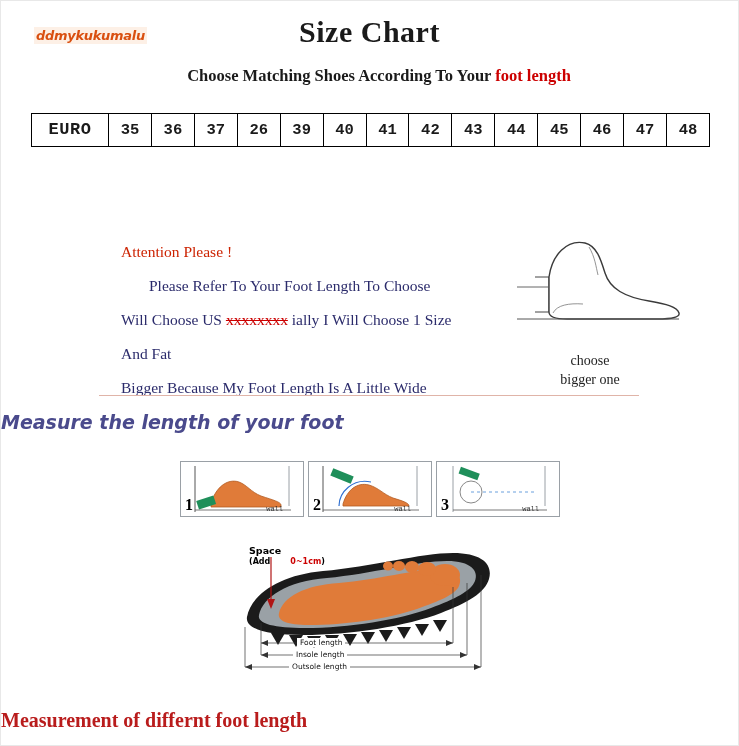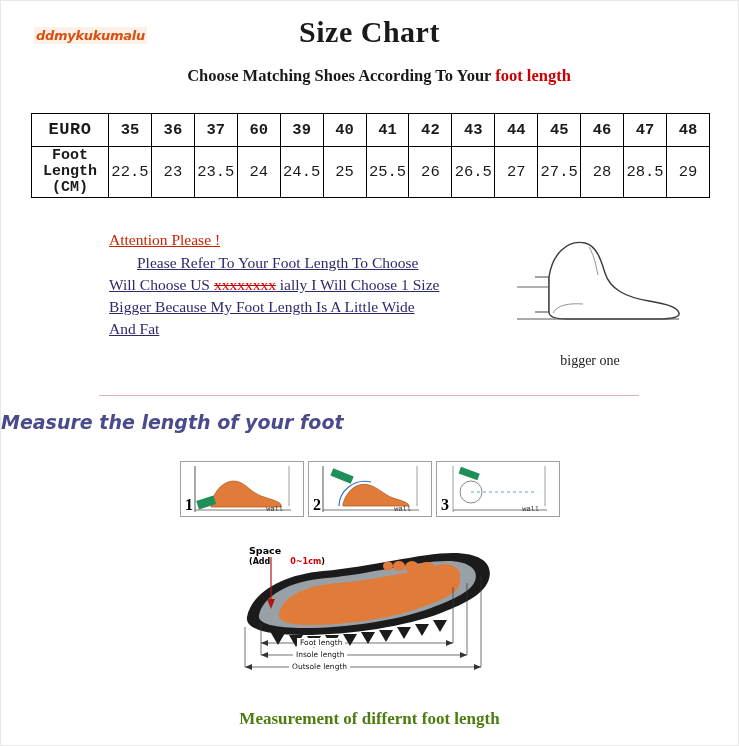--- a/index.html
+++ b/index.html
@@ -106,23 +106,22 @@
     font-family: "Liberation Serif", serif;
     font-size: 15.5px;
     line-height: 1.42;
     color: #2b2b6b;
   }
   .attention .att-title {
     color: #cc2200;
     margin-bottom: 1px;
   }
   .attention p {
-    margin: 0;
+    margin: 12px;
     text-align: justify;
-    text-decoration: underline;
   }
   .attention .body {
     text-indent: 28px;
   }
   .attention .strike {
     color: #cc0000;
     text-decoration: line-through;
   }
   .choose-bigger {
     position: absolute;
@@ -229,25 +228,24 @@
   }
   .space-label .red {
     color: #cc0000;
     padding-left: 20px;
   }
   .meas-caption {
     position: absolute;
     left: 0;
     right: 0;
     top: 708px;
-    text-align: center;
-    font-family: "Liberation Serif", serif;
-    font-weight: bold;
-    font-size: 17px;
-    color: #4d7c0f;
+    font-family: "Liberation Serif", serif;
+    font-weight: bold;
+    font-size: 20px;
+    color: #b91c1c;
   }
   .dim-label {
     position: absolute;
     font-family: "DejaVu Sans", sans-serif;
     font-size: 7.5px;
     color: #111;
     background: #fff;
     padding: 0 3px;
   }
 </style>
@@ -264,76 +262,56 @@
     <span>Choose Matching Shoes According To Your </span><span class="hl">foot length</span>
   </div>
 
   <table class="size-table">
     <tbody>
       <tr class="row-euro">
         <td class="head">EURO</td>
         <td>35</td>
         <td>36</td>
         <td>37</td>
-        <td>60</td>
+        <td>26</td>
         <td>39</td>
         <td>40</td>
         <td>41</td>
         <td>42</td>
         <td>43</td>
         <td>44</td>
         <td>45</td>
         <td>46</td>
         <td>47</td>
         <td>48</td>
       </tr>
-      <tr class="row-foot">
-        <td class="head">
-          <div>Foot</div>
-            <div>Length</div>
-            <div>(CM)</div>
-        </td>
-        <td>22.5</td>
-        <td>23</td>
-        <td>23.5</td>
-        <td>24</td>
-        <td>24.5</td>
-        <td>25</td>
-        <td>25.5</td>
-        <td>26</td>
-        <td>26.5</td>
-        <td>27</td>
-        <td>27.5</td>
-        <td>28</td>
-        <td>28.5</td>
-        <td>29</td>
-      </tr>
     </tbody>
   </table>
 
   <div class="attention">
     <p class="att-title">Attention Please !</p>
     <p class="body">Please Refer To Your Foot Length To Choose</p>
     <p>
       <span>Will Choose US </span><span class="strike">xxxxxxxx</span><span> ially I Will Choose 1 Size</span>
     </p>
+    <p>And Fat</p>
     <p>Bigger Because My Foot Length Is A Little Wide</p>
-    <p>And Fat</p>
   </div>
 
   <svg class="foot-sketch" viewBox="0 0 215 120" xmlns="http://www.w3.org/2000/svg">
     <path d="M38 85 L52 85 L52 50 L38 50" fill="none" stroke="#444" stroke-width="1"></path>
     <path d="M52 50 C55 28, 70 12, 88 16 C100 19, 104 33, 108 46 C113 62, 128 70, 152 74 C170 77, 180 80, 182 86 C183 90, 176 92, 160 92 L70 92 C58 92, 52 90, 52 85 Z" fill="#ffffff" stroke="#3a3a3a" stroke-width="1.4"></path>
     <path d="M56 86 C60 78, 72 76, 86 77" fill="none" stroke="#777" stroke-width="0.8"></path>
     <path d="M92 20 C98 30, 99 40, 101 48" fill="none" stroke="#777" stroke-width="0.8"></path>
     <line x1="20" y1="92" x2="182" y2="92" stroke="#555" stroke-width="1"></line>
     <line x1="20" y1="60" x2="52" y2="60" stroke="#555" stroke-width="0.9"></line>
   </svg>
 
   <div class="choose-bigger">
+    <div>choose</div>
     <div>bigger one</div>
   </div>
 
   <div class="divider"></div>
 
   <div class="measure-title">Measure the length of your foot</div>
 
   <div class="steps">
 
     <div class="step">

